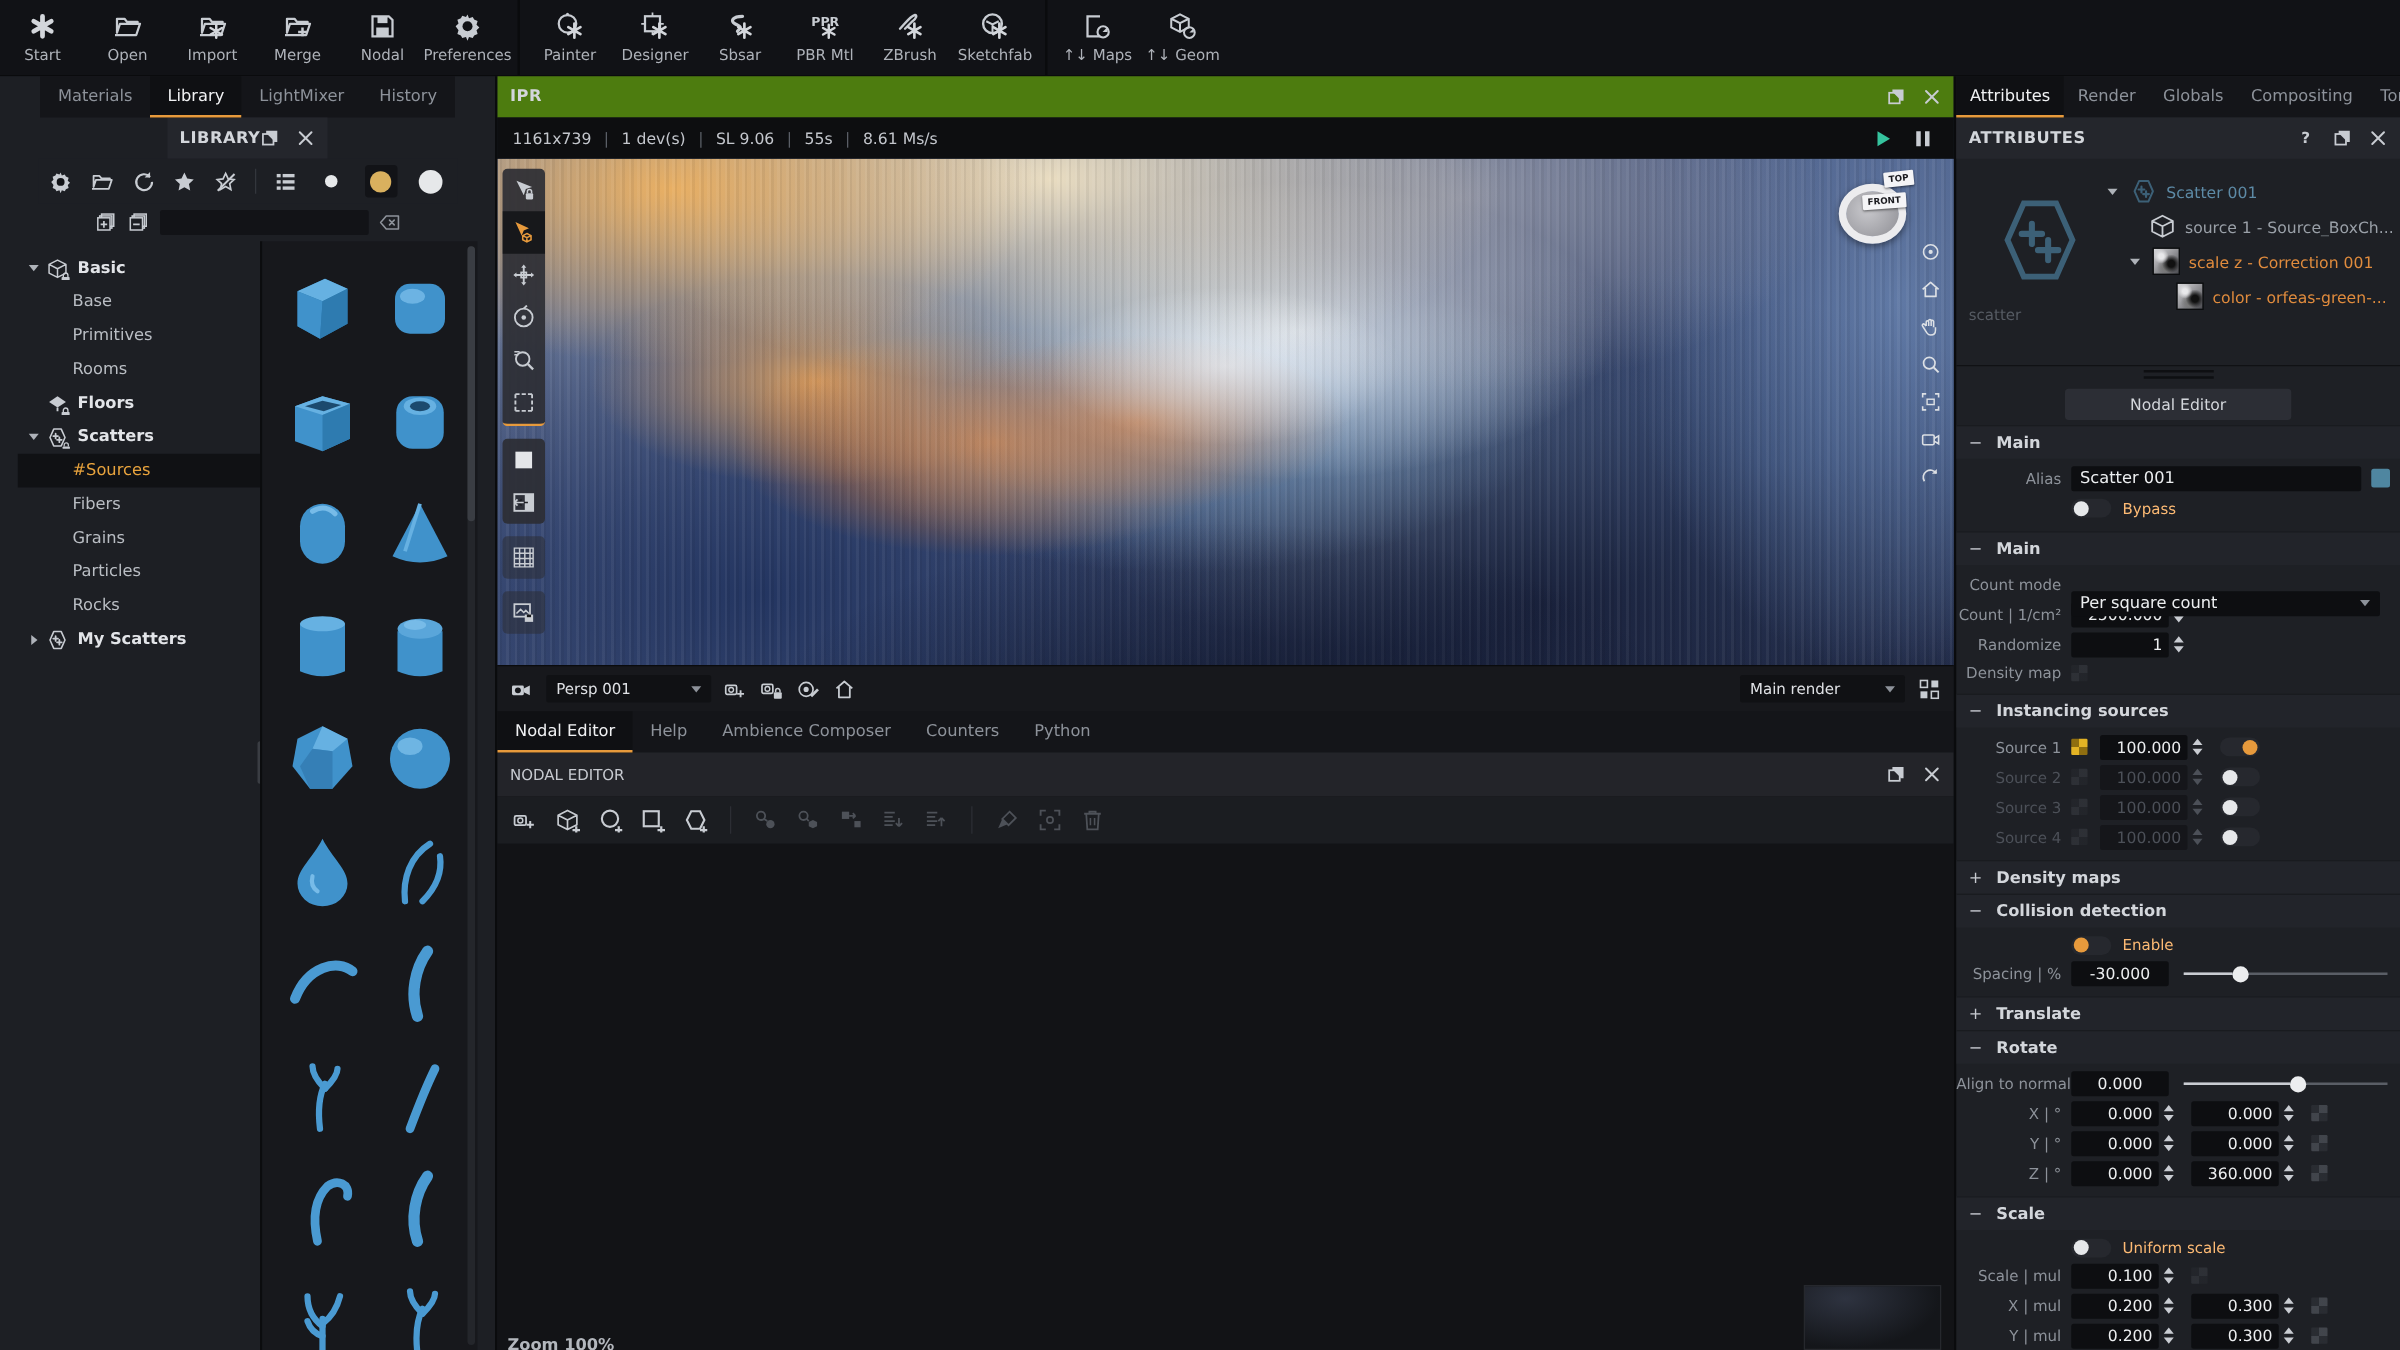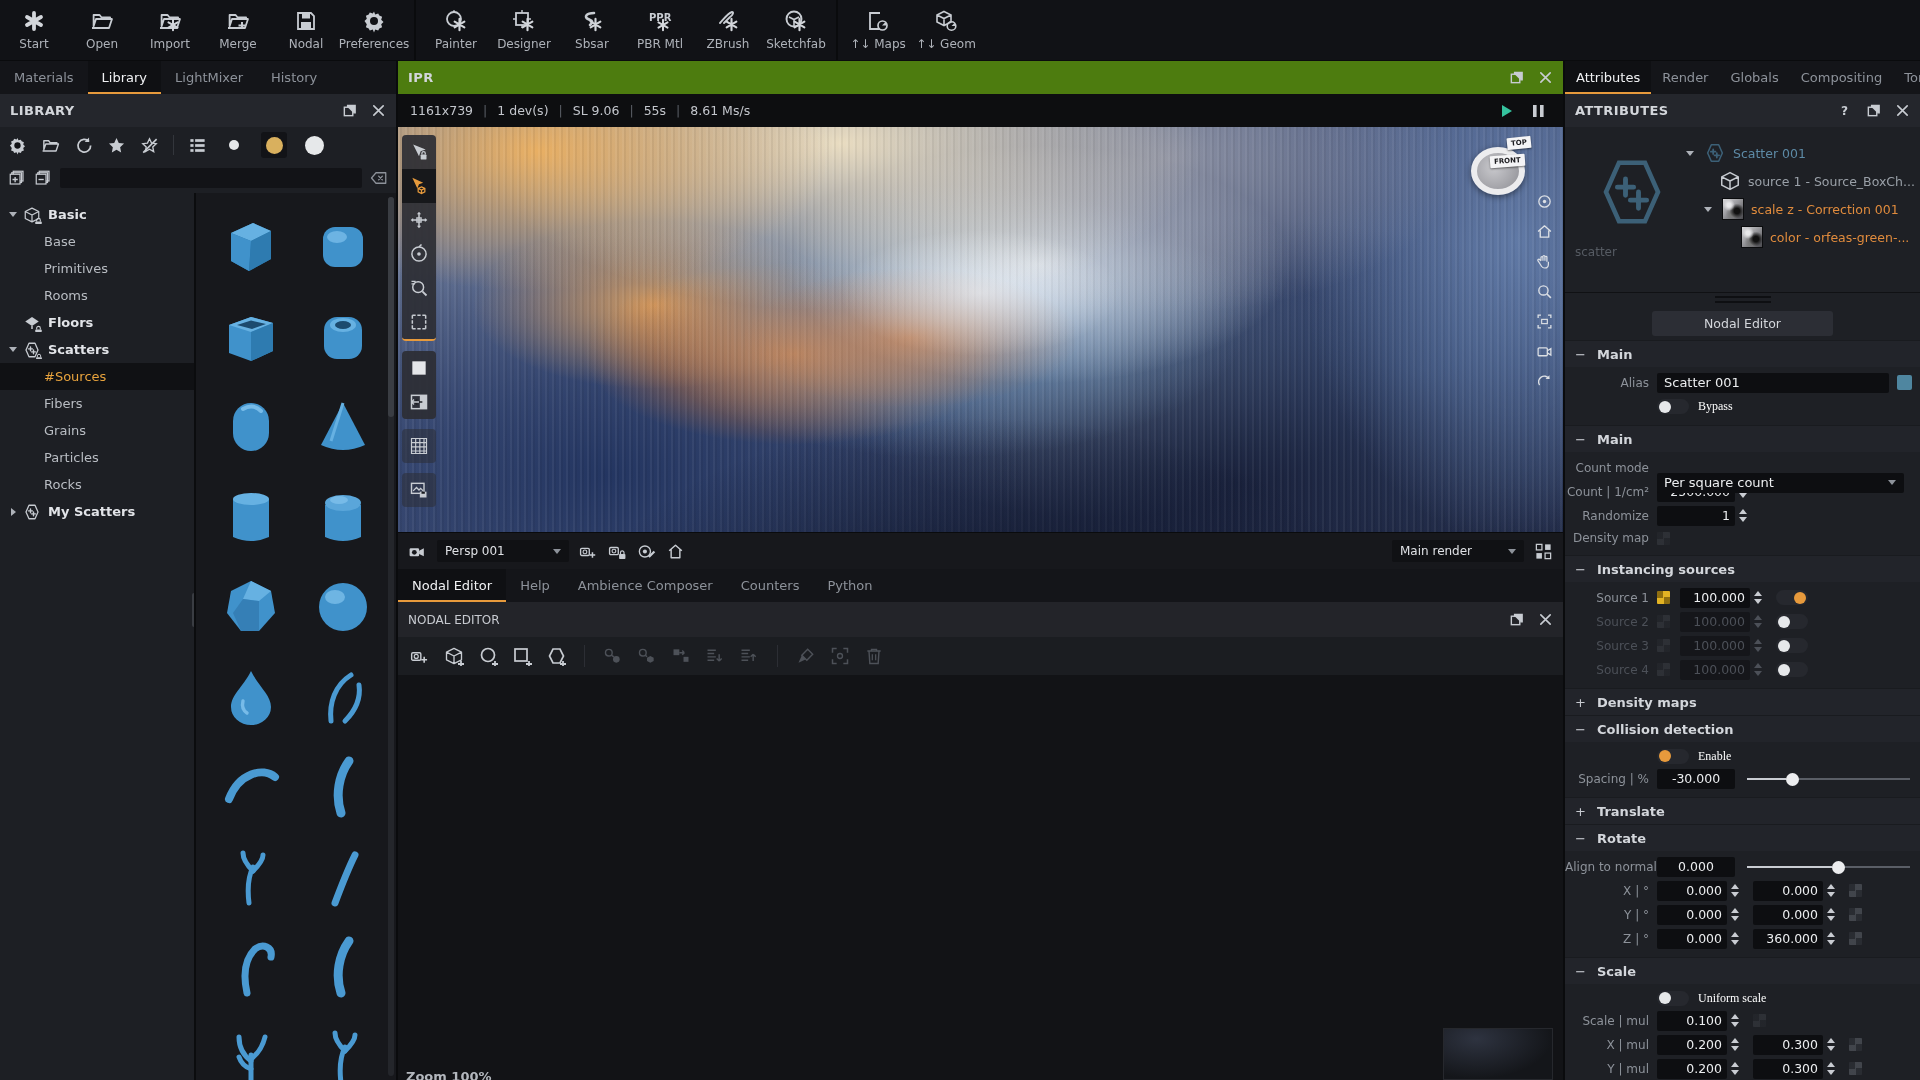--- a/index.html
+++ b/index.html
@@ -10,21 +10,21 @@
   
   .topbar { height:61px; background:#111216; display:flex; align-items:stretch; border-bottom:1px solid #0a0b0d; }
   .tb-group { display:flex; align-items:stretch; }
   .tb-sep { width:2px; background:#0a0b0d; margin:0 6px; }
   .tb-item { width:68px; display:flex; flex-direction:column; align-items:center; justify-content:center; gap:4px; cursor:pointer; }
   .tb-item svg { width:24px; height:24px; }
   .tb-item .tb-label { font-size:12px; color:#aeb2b9; white-space:nowrap; }
 
   
   .main { position:absolute; top:61px; left:0; right:0; bottom:0; display:flex; }
-  .left-panel  { width:398px; display:flex; flex-direction:column; background:#1d1f24; border-right:2px solid #0a0b0d; }
+  .left-panel  { width:398px; display:flex; flex-direction:column; background:#1d1f24; border-right:2px solid #0a0b0d;align-items:center; }
   .center-col  { flex:1; display:flex; flex-direction:column; min-width:0; }
   .right-panel { width:357px; display:flex; flex-direction:column; background:#1e2025; border-left:2px solid #0a0b0d; }
 
   
   .tabbar { height:33px; background:#141519; display:flex; align-items:stretch; flex:none; }
   .tab { padding:0 14px; display:flex; align-items:center; color:#8d929a; cursor:pointer; position:relative; font-size:13px; }
   .tab.active { color:#f0f1f3; background:#0f1013; }
   .tab.active::after { content:""; position:absolute; left:0; right:0; bottom:0; height:2px; background:#e79a3c; }
 
   
@@ -172,21 +172,21 @@
   .wide-input { flex:1; height:20px; background:#0d0e11; border-radius:2px; color:#eceef0; font-size:13px; display:flex; align-items:center; padding:0 7px; cursor:text; }
   .swatch { width:15px; height:15px; border-radius:2px; margin-left:8px; cursor:pointer; }
   .mapsw { width:13px; height:13px; margin-left:10px; border-radius:1px; cursor:pointer;
     background:conic-gradient(#4a4e55 0 25%, #2c2f35 0 50%, #4a4e55 0 75%, #2c2f35 0); opacity:.8; }
   .mapsw.yellow { background:conic-gradient(#e3b324 0 25%, #8f6e10 0 50%, #e3b324 0 75%, #8f6e10 0); opacity:1; }
   .mapsw.faint { opacity:.35; }
   .toggle { width:32px; height:15px; border-radius:8px; background:#26282e; position:relative; cursor:pointer; flex:none; }
   .toggle .knob { position:absolute; top:1.5px; width:12px; height:12px; border-radius:50%; background:#e6e8ea; left:2px; }
   .toggle.on .knob { background:#e79a3c; }
   .toggle.on.right .knob { left:auto; right:2px; }
-  .tog-label { margin-left:9px; color:#ffffff; font-size:12px;font-family:Liberation Serif, serif; }
+  .tog-label { margin-left:9px; color:#fdba74; font-size:12px; }
   .slider { flex:1; height:20px; position:relative; margin:0 10px 0 12px; cursor:pointer; }
   .slider .track { position:absolute; left:0; right:0; top:9.5px; height:1.5px; background:#5a5e66; }
   .slider .trackfill { position:absolute; left:0; top:9px; height:2px; background:#c9ccd2; }
   .slider .knob { position:absolute; top:4px; width:13px; height:13px; border-radius:50%; background:#ecedef; }
   .gap6 { height:6px; } .gap3 { height:3px; }
   .ml10 { margin-left:10px; } svg .blues { fill:none; stroke:#4a9ad2; stroke-width:5; stroke-linecap:round; }
 </style>
 </head>
 <body>
 

